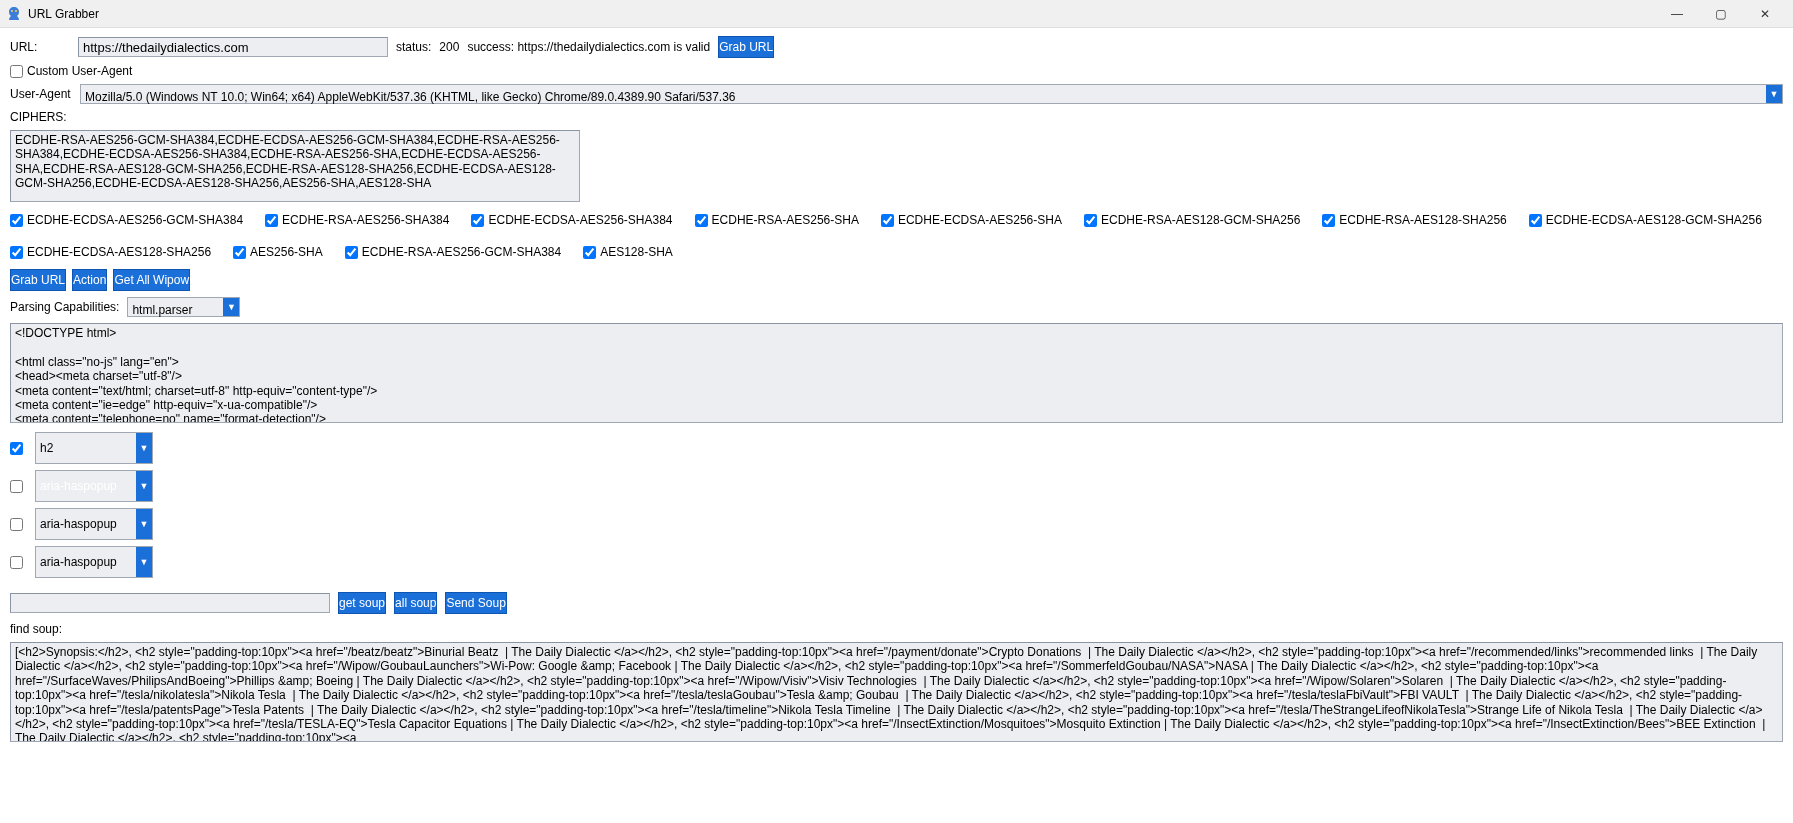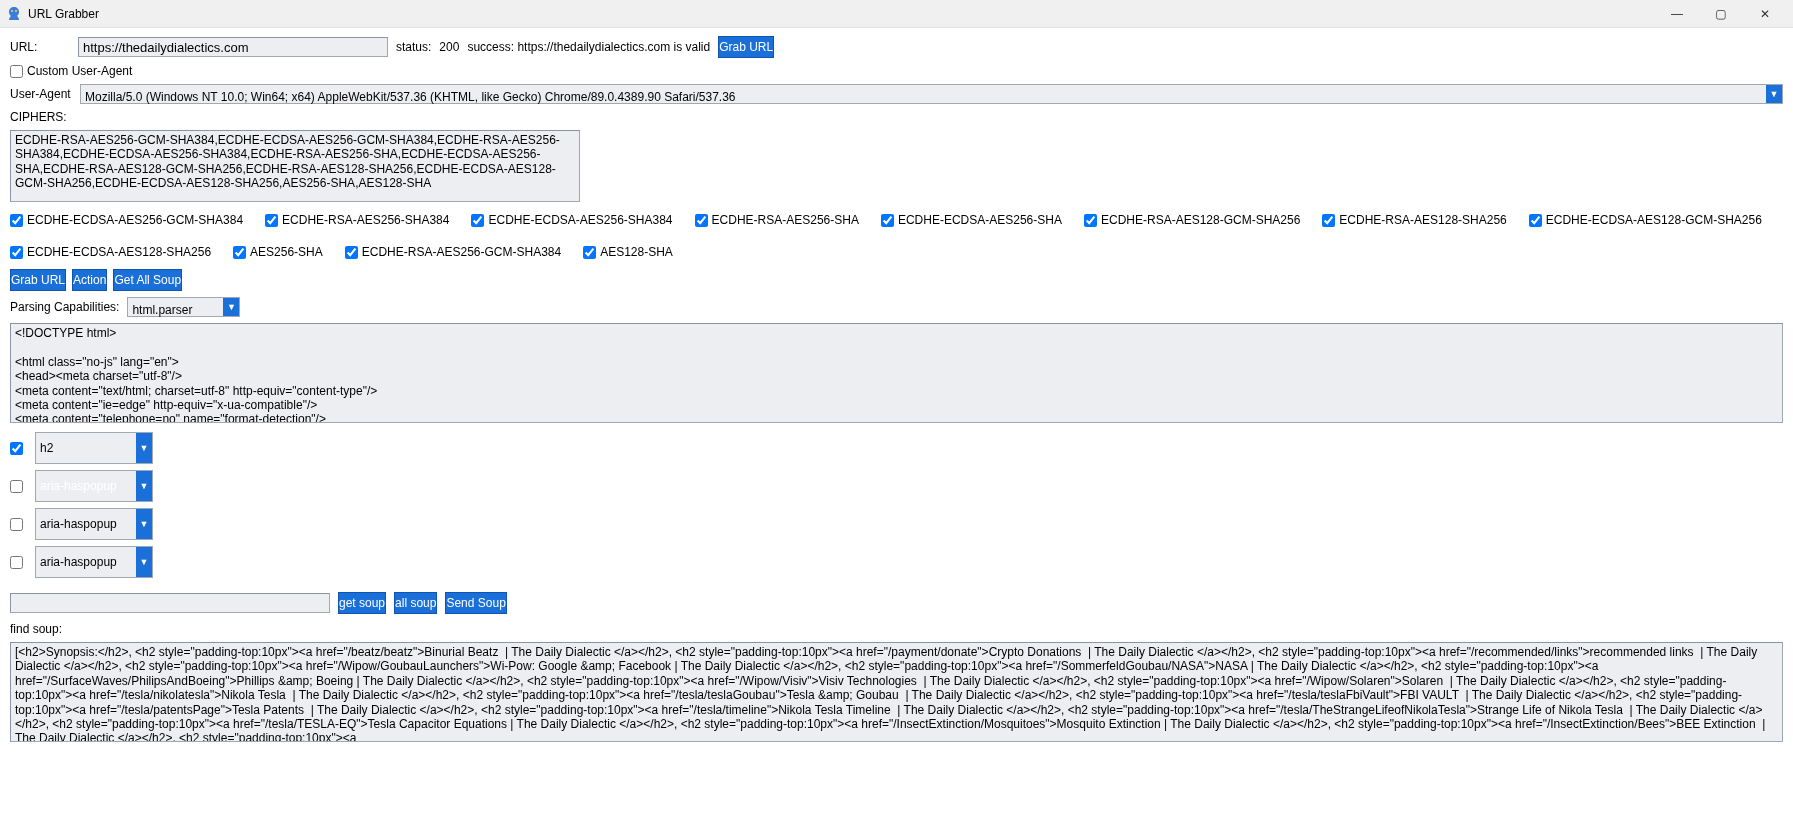--- a/index.html
+++ b/index.html
@@ -192,21 +192,21 @@
       <label class="checkbox">
         <input type="checkbox" checked="" style="">
         <span>AES128-SHA</span>
       </label>
     </div>
 
   
   <div class="btnrow">
     <button class="btn-blue">Grab URL</button>
     <button class="btn-blue">Action</button>
-    <button class="btn-blue">Get All Soup</button>
+    <button class="btn-blue">Get All Wipow</button>
   </div>
 
   
   <div class="row">
     <span class="lbl">Parsing Capabilities:</span>
     <div class="combo">
       <input style="width: 95px;" value="html.parser">
       <div class="arrow">▼</div>
     </div>
   </div>

